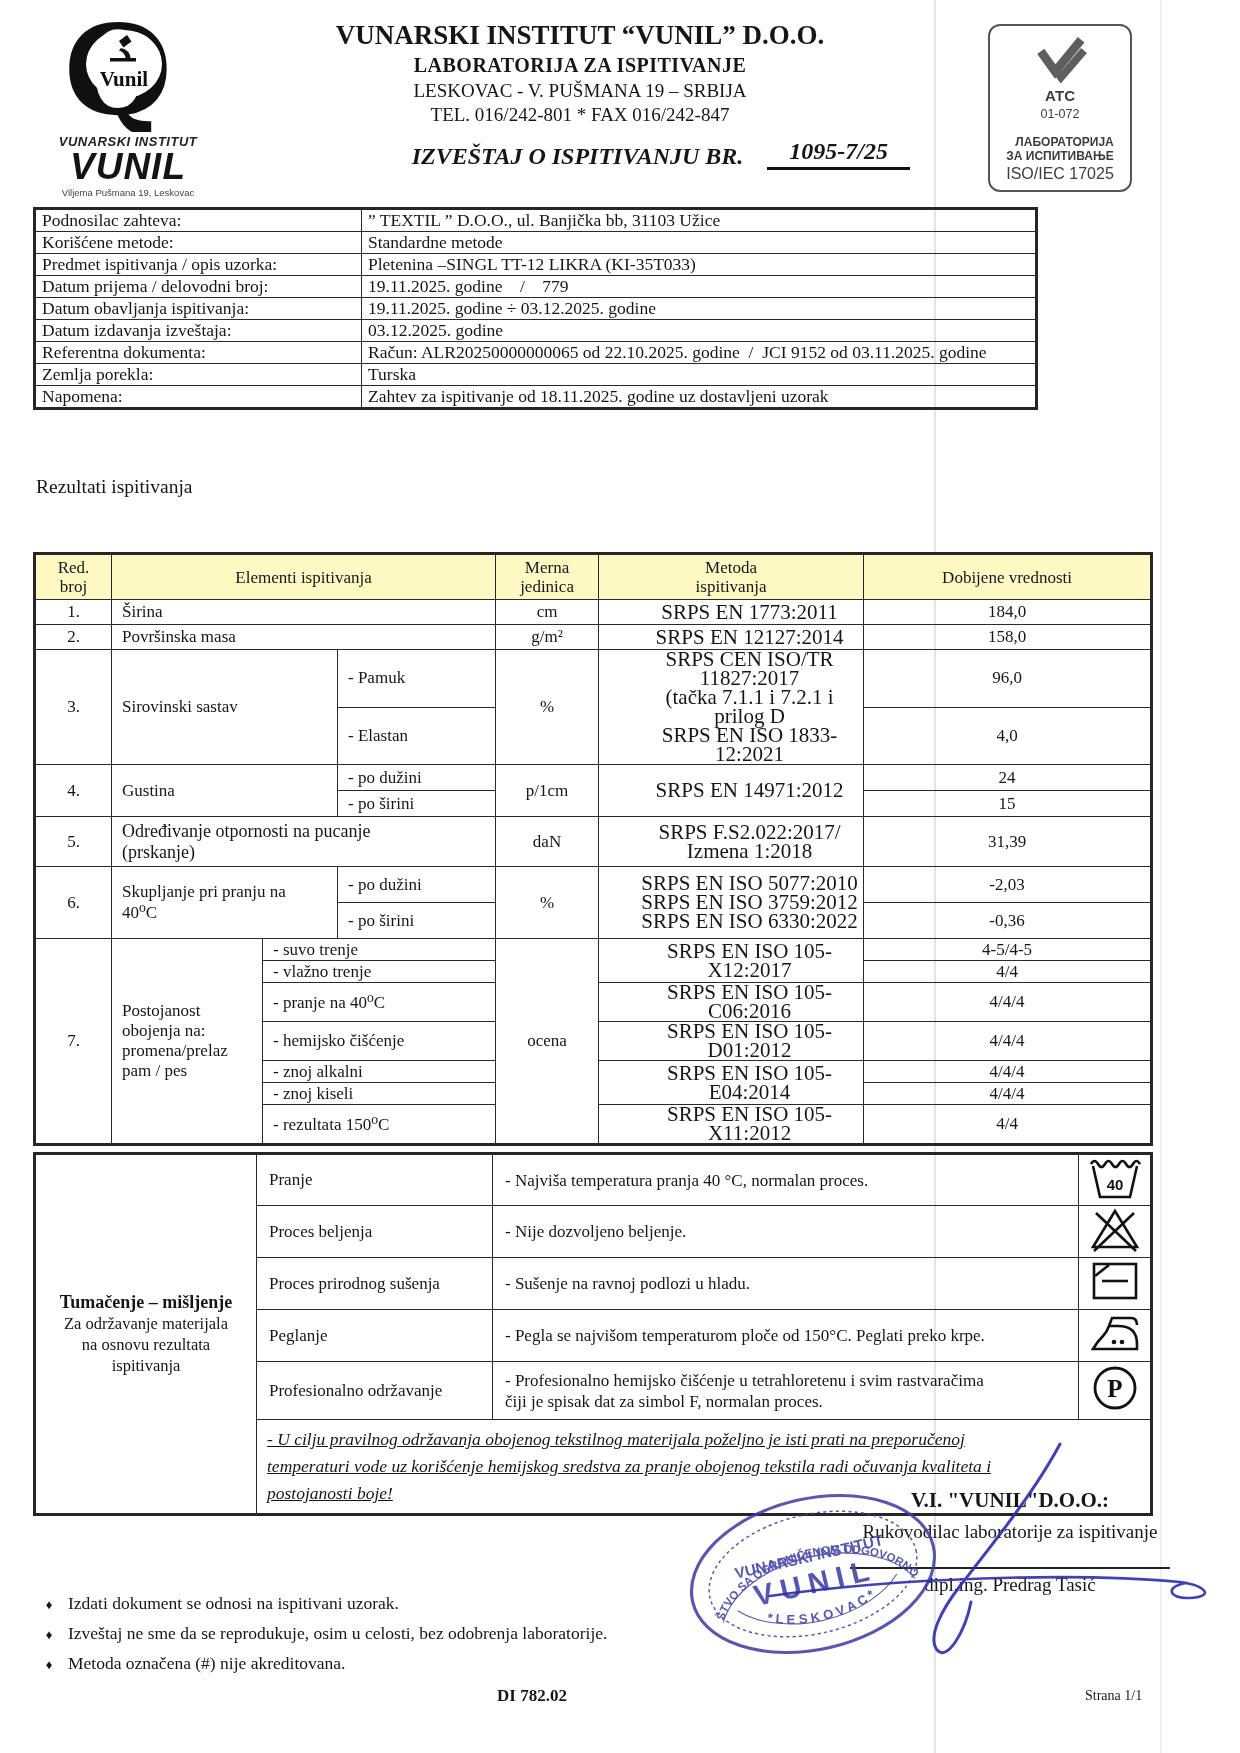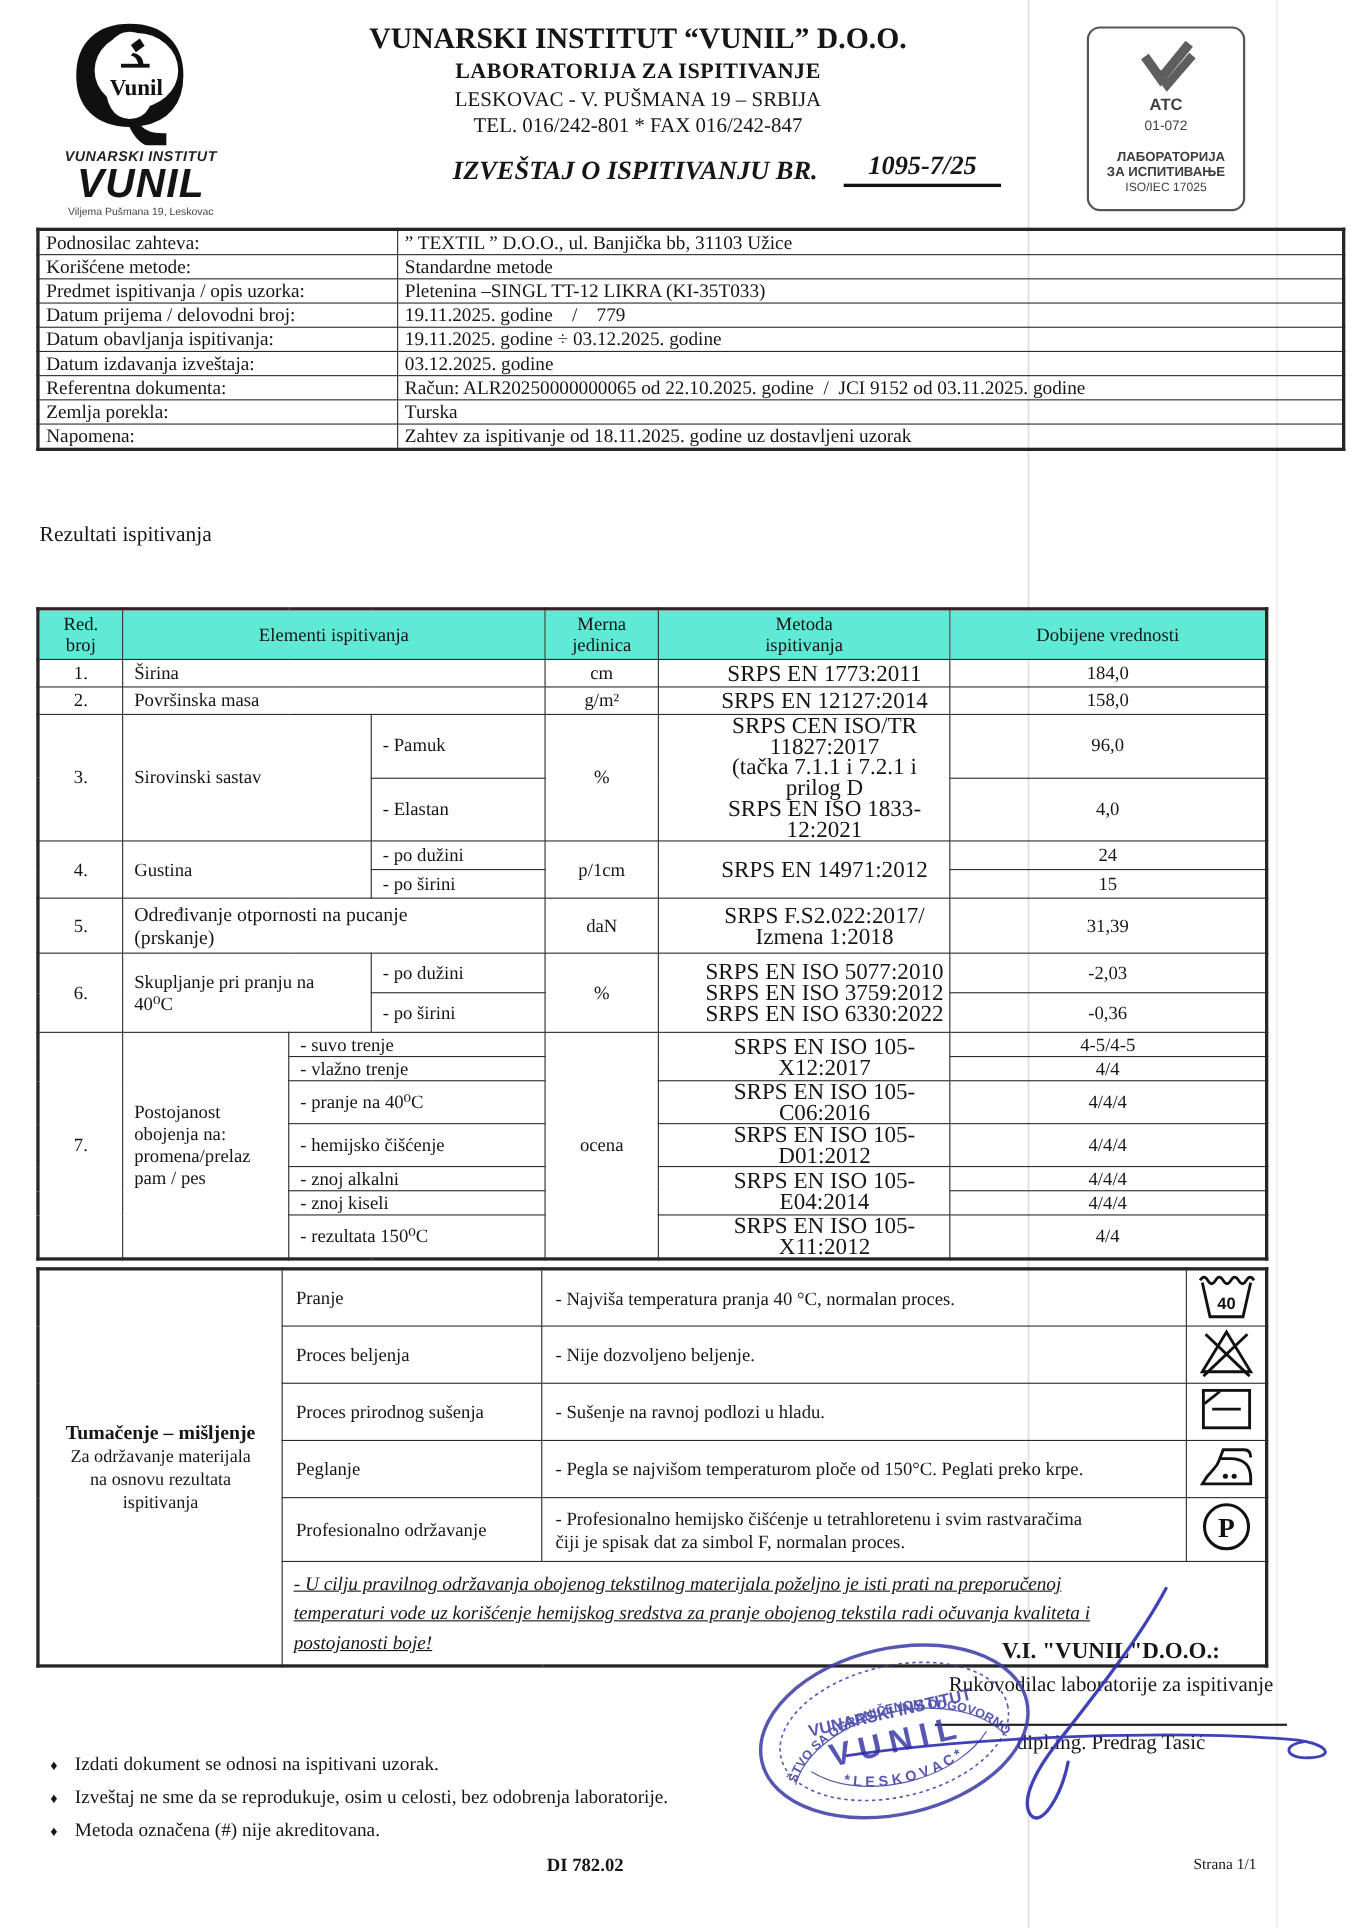--- a/index.html
+++ b/index.html
@@ -21,32 +21,32 @@
   .inst-tel{font-size:19px;margin-top:2px;}
   .report-title{position:absolute;left:250px;top:138px;width:660px;display:flex;align-items:flex-end;
                 justify-content:flex-end;gap:24px;font-size:24px;font-weight:bold;font-style:italic;}
   .report-no{border-bottom:3px solid #111;padding:0 22px 2px 22px;}
   .badge{position:absolute;left:988px;top:24px;width:140px;height:164px;border:2px solid #555;
          border-radius:12px;display:flex;flex-direction:column;align-items:center;
          font-family:"Liberation Sans","DejaVu Sans",sans-serif;color:#3d3d3d;}
   .badge-acr{font-size:15px;font-weight:bold;margin-top:1px;}
   .badge-no{font-size:12.5px;margin-top:3px;}
   .badge-lab{font-size:12px;font-weight:bold;text-align:right;margin-top:14px;line-height:14px;white-space:pre-line;}
-  .badge-std{font-size:11px;margin-top:2px;}
+  .badge-std{font-size:16px;margin-top:2px;}
   
   .prelines{white-space:pre-line;}
   table{border-collapse:collapse;table-layout:fixed;}
-  .info-table{position:absolute;left:33px;top:207px;width:1190px;border:3px solid #262626;}
+  .info-table{position:absolute;left:33px;top:207px;width:1005px;border:3px solid #262626;}
   .info-table td{border:1.5px solid #2a2a2a;font-size:17.5px;padding:0 6px;height:21px;white-space:pre-wrap;overflow:hidden;}
   .info-table td.lbl{width:313px;}
   .section-title{position:absolute;left:36px;top:476px;font-size:19.5px;}
   .tables-flow{position:absolute;left:33px;top:552px;width:1120px;}
   .results{width:1117px;border:3px solid #262626;}
   .results td{border:1.5px solid #2a2a2a;font-size:17px;padding:0 5px;overflow:hidden;vertical-align:middle;}
-  .results td.hdr{background:#5eead4;font-size:17px;text-align:center;height:44px;line-height:19px;}
+  .results td.hdr{background:#fef9c3;font-size:17px;text-align:center;height:44px;line-height:19px;}
   .results td.c{text-align:center;}
   .results td.lf{text-align:left;padding-left:10px;}
   .results td.mth{font-size:21px;text-align:center;line-height:19px;padding-left:42px;}
   .r25{height:25px;} .r38{height:38px;} .r26{height:26px;} .r50{height:50px;} .r36{height:36px;} .r22{height:22px;}
   .care{width:1117px;border:3px solid #262626;margin-top:6px;}
   .care td{border:1.5px solid #2a2a2a;font-size:17px;padding:0 8px;vertical-align:middle;overflow:hidden;}
   .care .c-lbl{text-align:center;line-height:21px;}
   .care .c-lbl .t{font-weight:bold;font-size:18px;}
   .care .c-lbl .s{font-size:16.5px;white-space:pre-line;}
   .care .c-name{padding-left:12px;}

